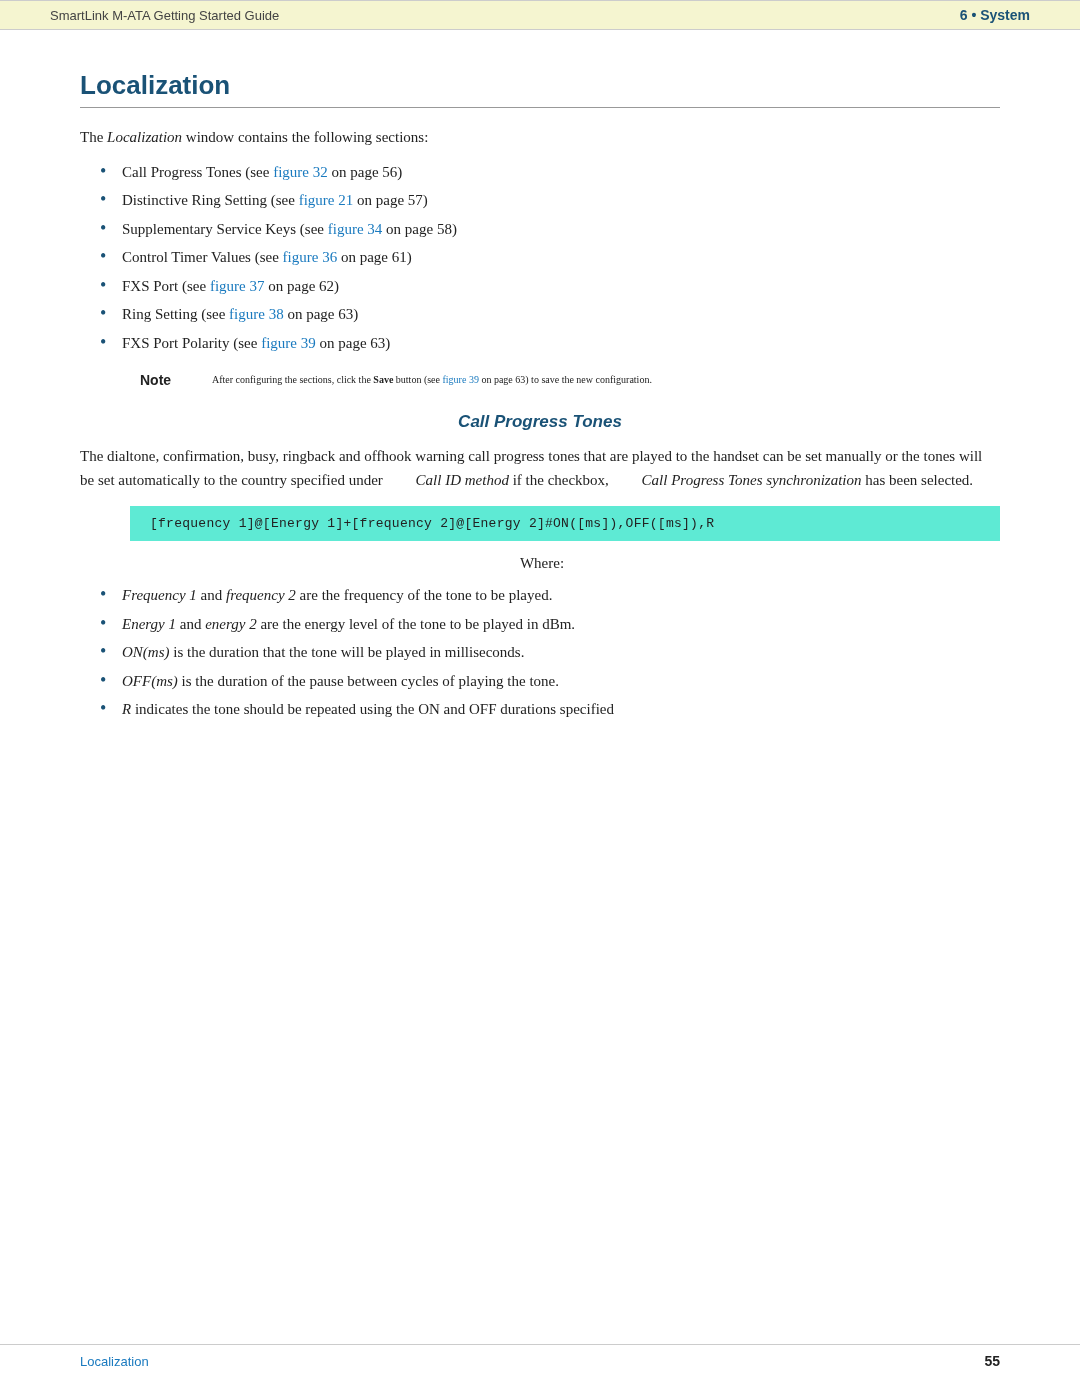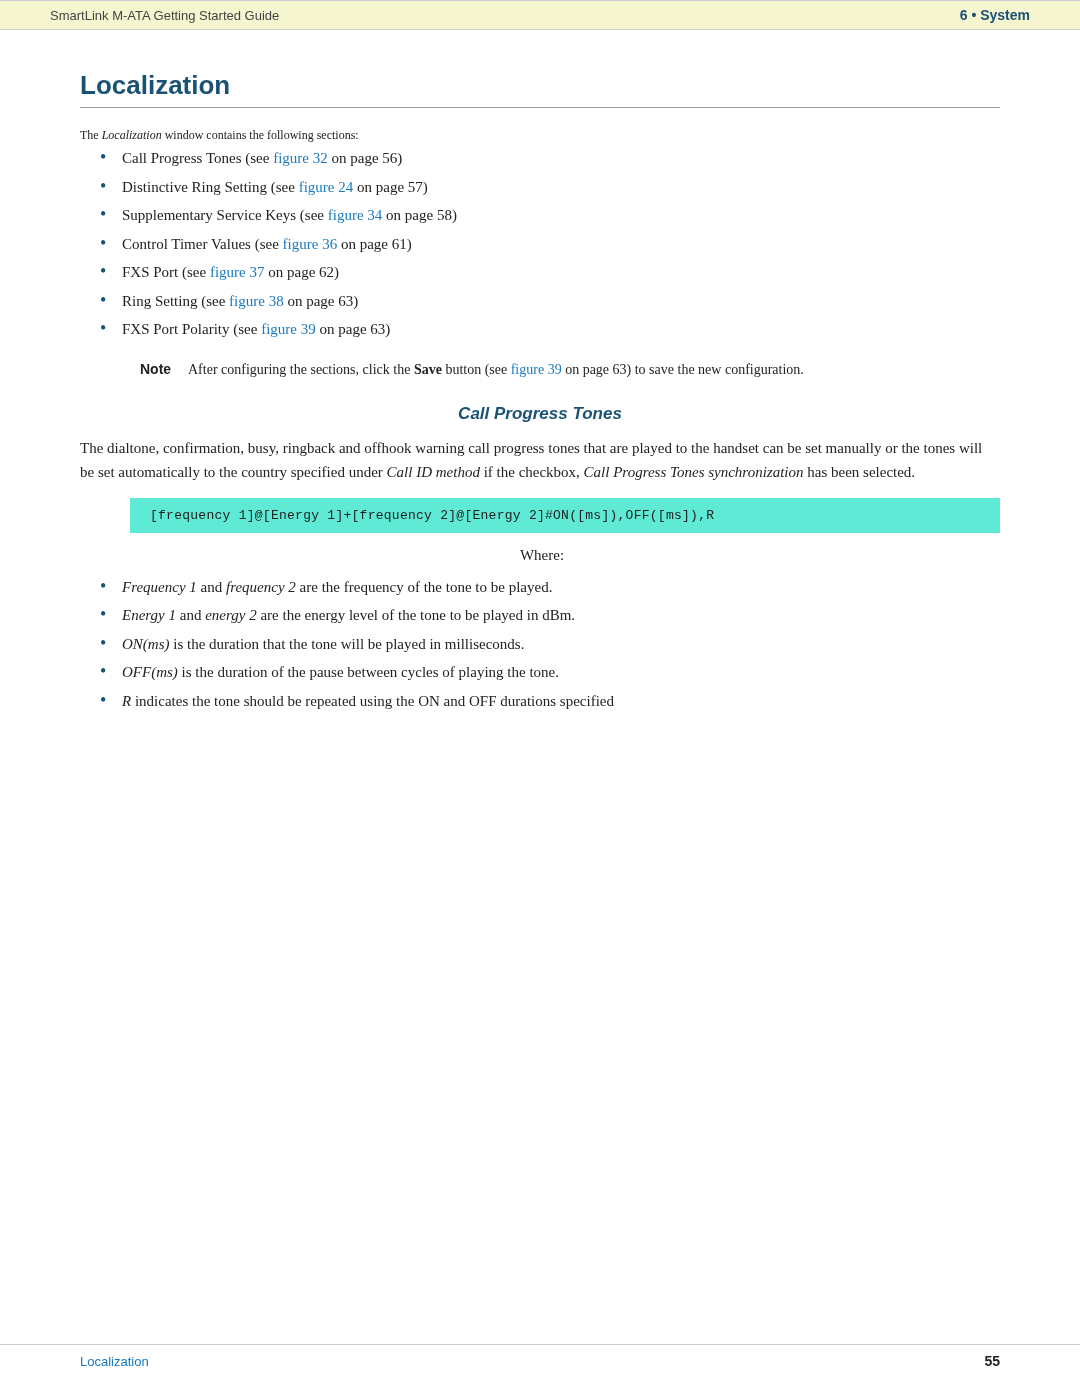--- a/index.html
+++ b/index.html
@@ -60,22 +60,22 @@
       font-size: 26px;
       font-weight: bold;
       color: #1a5276;
       font-family: Arial, sans-serif;
       margin-bottom: 8px;
       padding-bottom: 6px;
       border-bottom: 1px solid #999;
     }
 
     .intro-text {
-      font-size: 12px;
-      margin: 18px 0 3px 0;
+      font-size: 15px;
+      margin: 18px 0 12px 0;
       line-height: 1.5;
     }
 
     
     .bullet-list {
       list-style: none;
       margin: 0 0 18px 20px;
     }
 
     .bullet-list li {
@@ -97,34 +97,34 @@
 
     .link-text {
       color: #1a7abf;
       text-decoration: none;
     }
 
     
     .note-box {
       margin: 18px 0 18px 60px;
       display: flex;
-      gap: 4px;
-      align-items: center;
+      gap: 28px;
+      align-items: flex-start;
     }
 
     .note-label {
       font-family: Arial, sans-serif;
       font-weight: bold;
       font-size: 14px;
       color: #222;
       min-width: 44px;
     }
 
     .note-content {
-      font-size: 14px;
+      font-size: 10px;
       line-height: 1.5;
     }
 
     .note-content strong {
       font-weight: bold;
     }
 
     
     .subsection-title {
       font-size: 17px;
@@ -137,20 +137,21 @@
     }
 
     .body-text {
       font-size: 15px;
       line-height: 1.6;
       margin-bottom: 12px;
     }
 
     .body-text em {
       font-style: italic;
+      margin-left: 29px;
     }
 
     
     .code-block {
       font-family: "Courier New", Courier, monospace;
       font-size: 13px;
       color: #222;
       background: #5eead4;
       border: none;
       padding: 10px 20px;
@@ -208,21 +209,21 @@
 
     <p class="intro-text">
       <span>The </span><em>Localization</em><span> window contains the following sections:</span>
     </p>
 
     <ul class="bullet-list">
       <li>
         <span>Call Progress Tones (see </span><a class="link-text">figure 32</a><span> on page 56)</span>
       </li>
       <li>
-        <span>Distinctive Ring Setting (see </span><a class="link-text">figure 24</a><span> on page 57)</span>
+        <span>Distinctive Ring Setting (see </span><a class="link-text">figure 21</a><span> on page 57)</span>
       </li>
       <li>
         <span>Supplementary Service Keys (see </span><a class="link-text">figure 34</a><span> on page 58)</span>
       </li>
       <li>
         <span>Control Timer Values (see </span><a class="link-text">figure 36</a><span> on page 61)</span>
       </li>
       <li>
         <span>FXS Port (see </span><a class="link-text">figure 37</a><span> on page 62)</span>
       </li>

